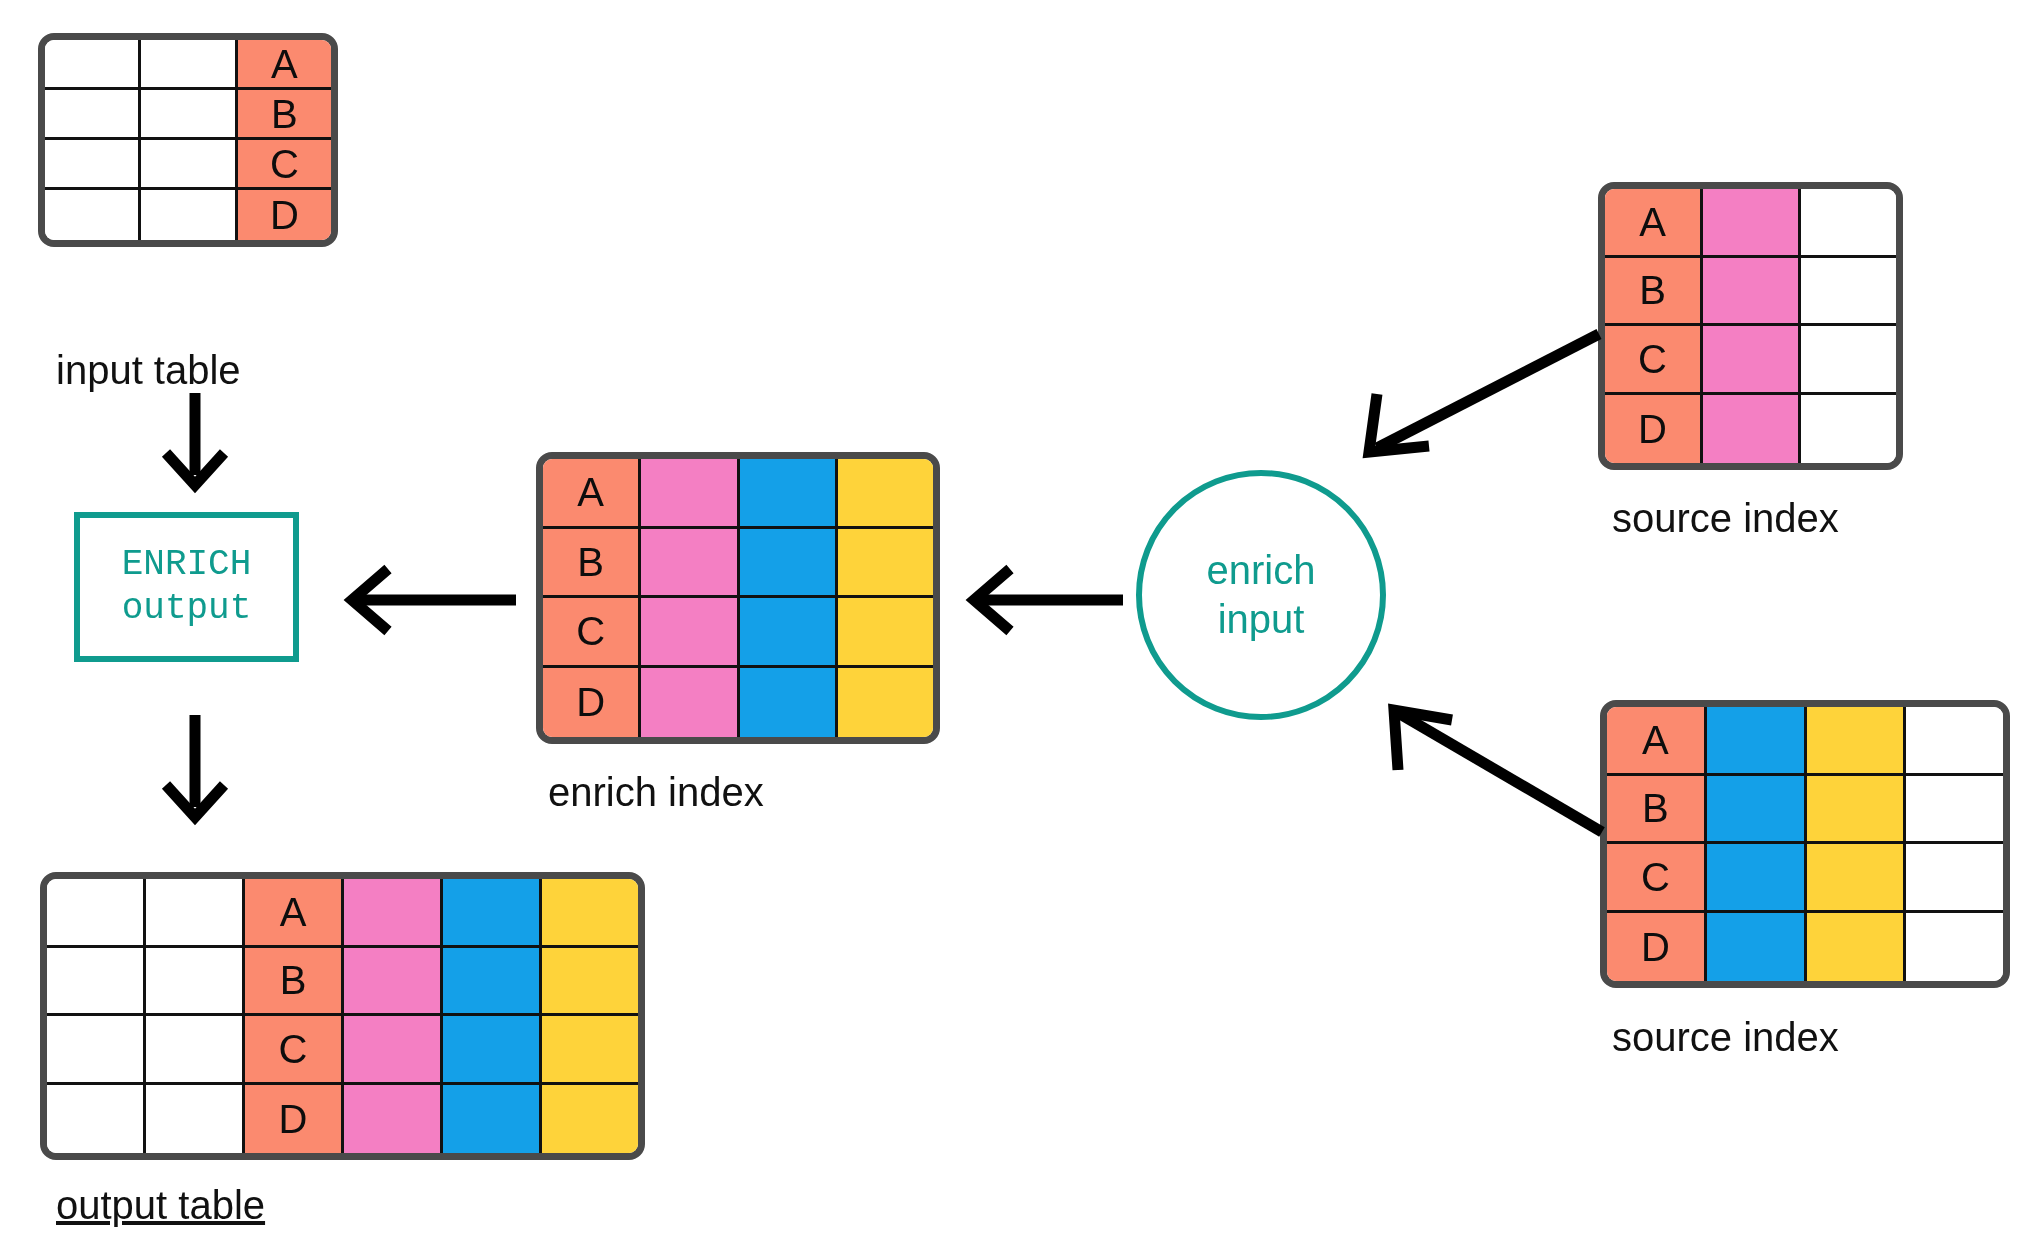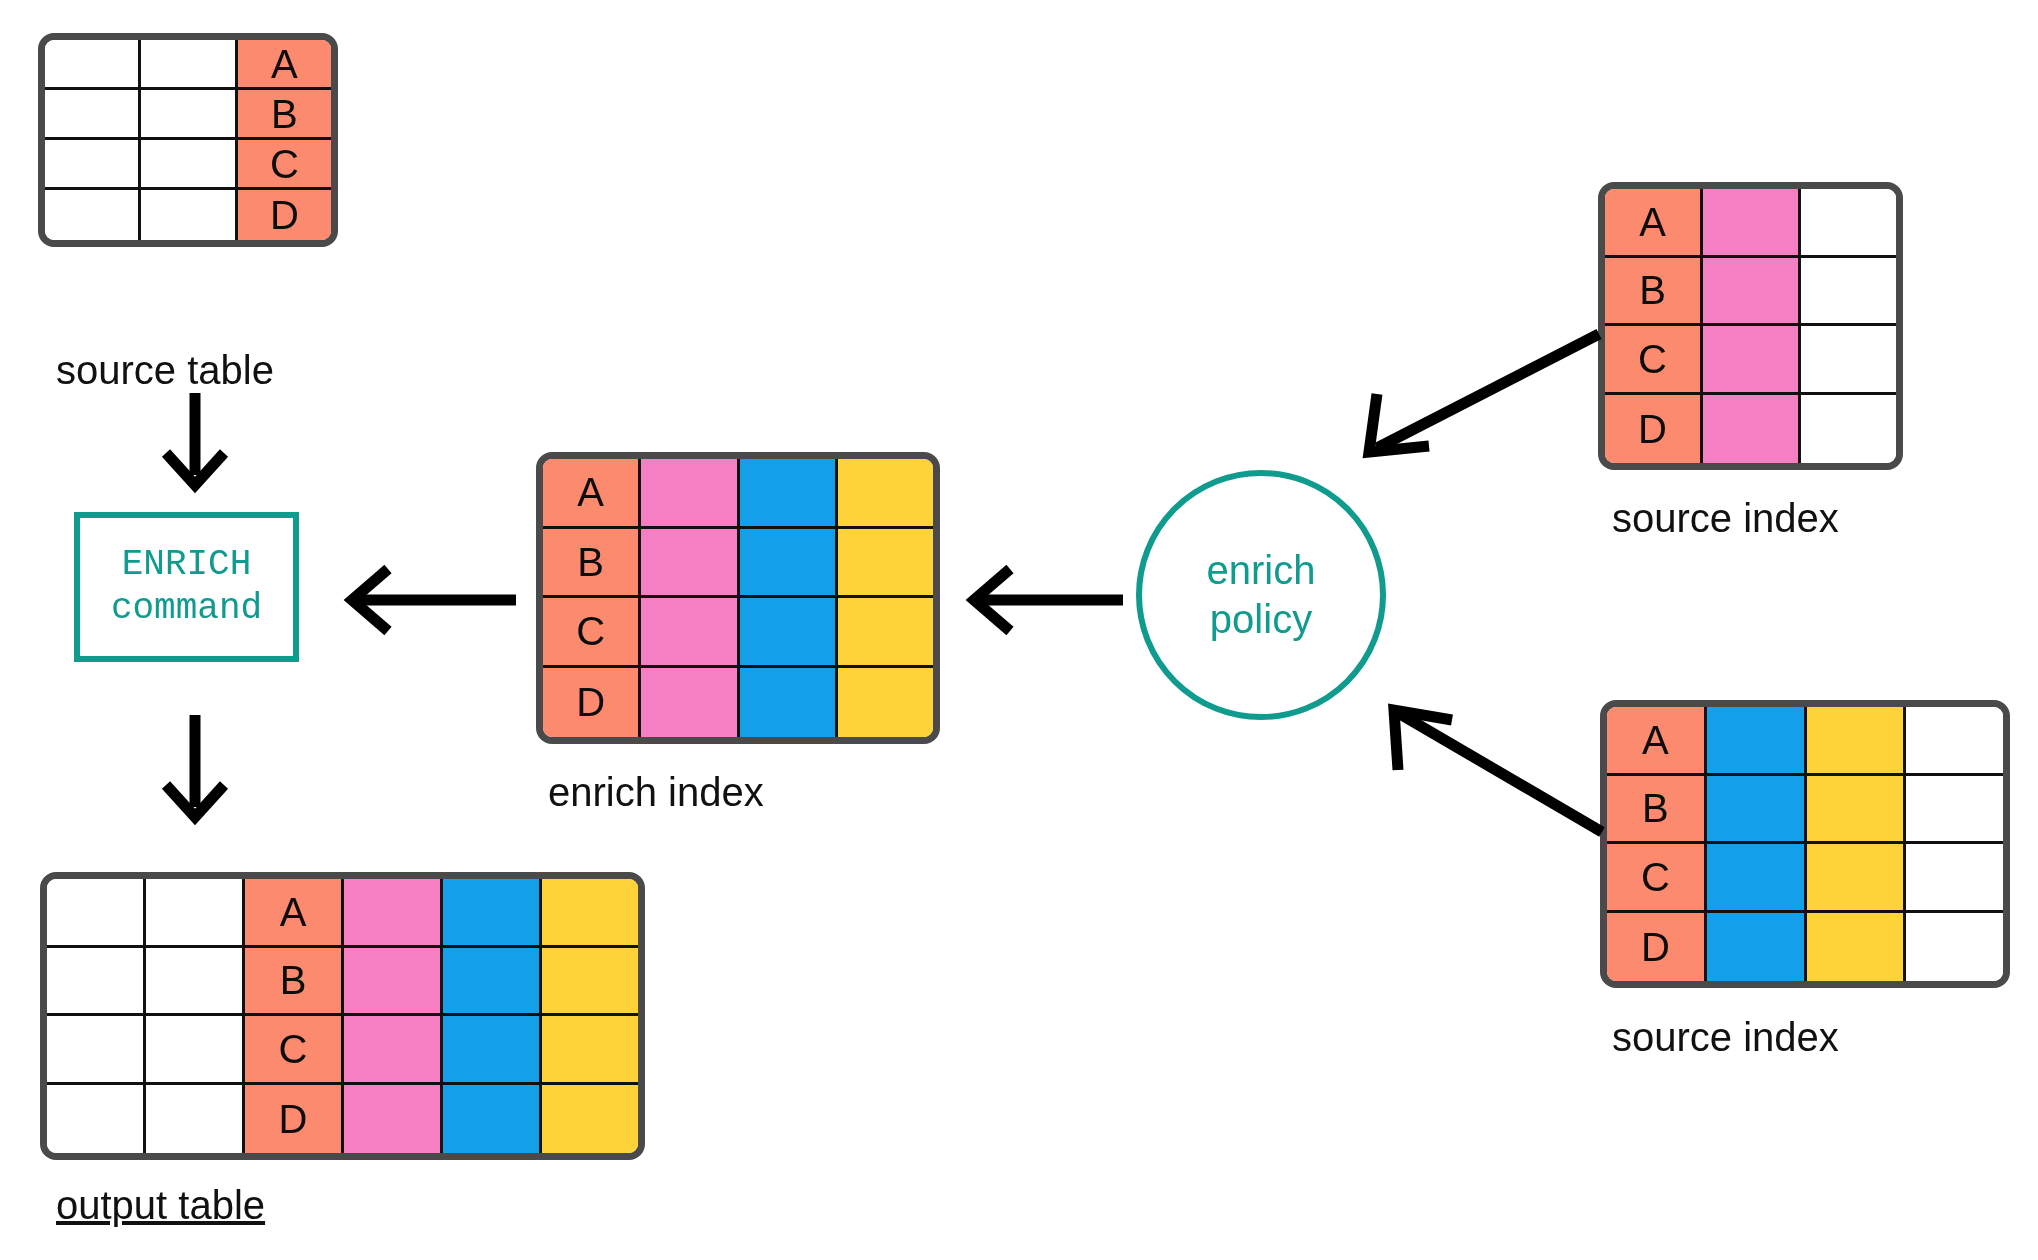--- a/index.html
+++ b/index.html
@@ -133,25 +133,25 @@
         </div>
       </div>
       <div class="tbl-row">
         <div class="tbl-cell" style="background: rgb(255, 255, 255);"></div>
         <div class="tbl-cell" style="background: rgb(255, 255, 255);"></div>
         <div class="tbl-cell" style="background: rgb(251, 138, 111);">
           <span>D</span>
         </div>
       </div>
     </div>
-  <div class="caption" style="left:56px; top:350px;">source table</div>
+  <div class="caption" style="left:56px; top:350px;">input table</div>
 
   <div class="cmd-box" style="left:74px; top:512px; width:225px; height:150px;">
     <div class="cmd-line">ENRICH</div>
-    <div class="cmd-line">command</div>
+    <div class="cmd-line">output</div>
   </div>
 
   <div class="tbl" id="tbl-output-table" style="left:40px; top:872px; width:605px; height:288px;">
       <div class="tbl-row">
         <div class="tbl-cell" style="background: rgb(255, 255, 255);"></div>
         <div class="tbl-cell" style="background: rgb(255, 255, 255);"></div>
         <div class="tbl-cell" style="background: rgb(251, 138, 111);">
           <span>A</span>
         </div>
         <div class="tbl-cell" style="background: rgb(244, 127, 195);"></div>
@@ -222,21 +222,21 @@
         </div>
         <div class="tbl-cell" style="background: rgb(244, 127, 195);"></div>
         <div class="tbl-cell" style="background: rgb(20, 160, 232);"></div>
         <div class="tbl-cell" style="background: rgb(254, 211, 58);"></div>
       </div>
     </div>
   <div class="caption" style="left:548px; top:772px;">enrich index</div>
 
   <div class="circle" style="left:1136px; top:470px; width:250px; height:250px;">
     <div class="circle-line">enrich</div>
-    <div class="circle-line">policy</div>
+    <div class="circle-line">input</div>
   </div>
 
   <div class="tbl" id="tbl-source-index-top" style="left:1598px; top:182px; width:305px; height:288px;">
       <div class="tbl-row">
         <div class="tbl-cell" style="background: rgb(251, 138, 111);">
           <span>A</span>
         </div>
         <div class="tbl-cell" style="background: rgb(244, 127, 195);"></div>
         <div class="tbl-cell" style="background: rgb(255, 255, 255);"></div>
       </div>

